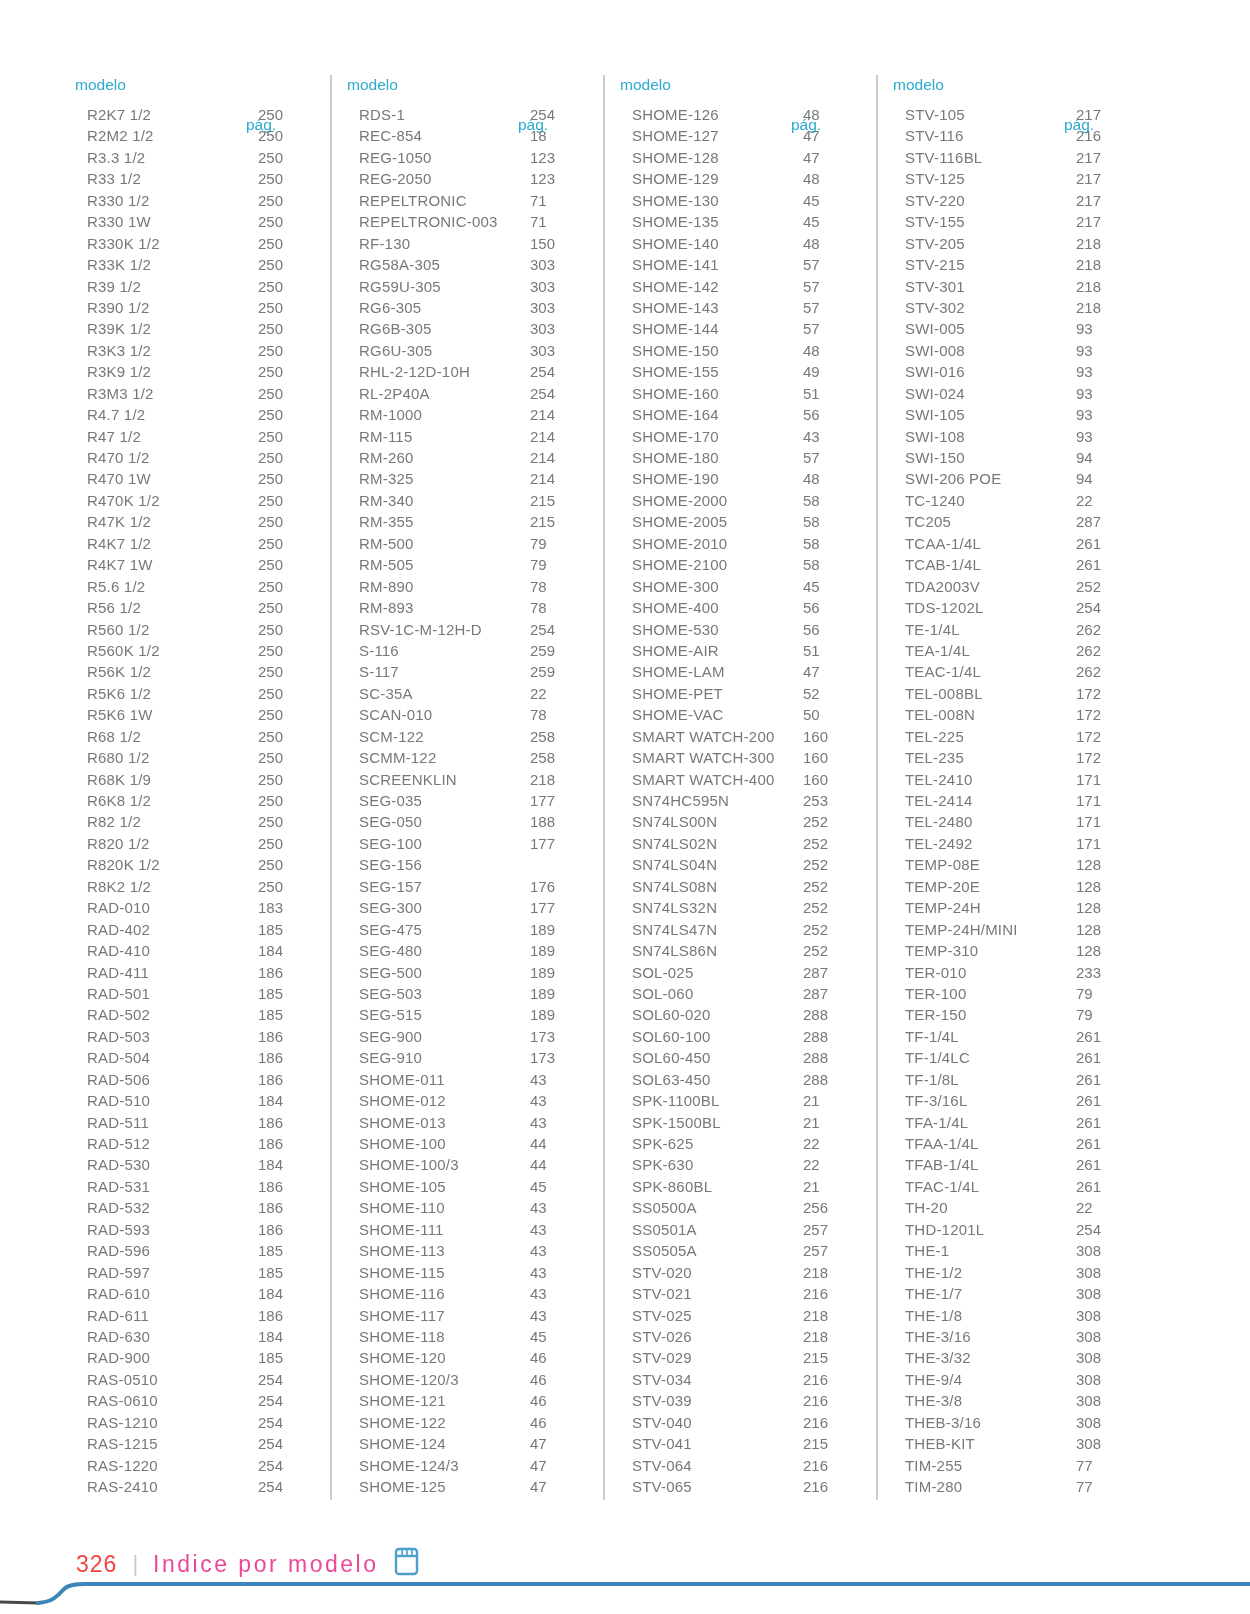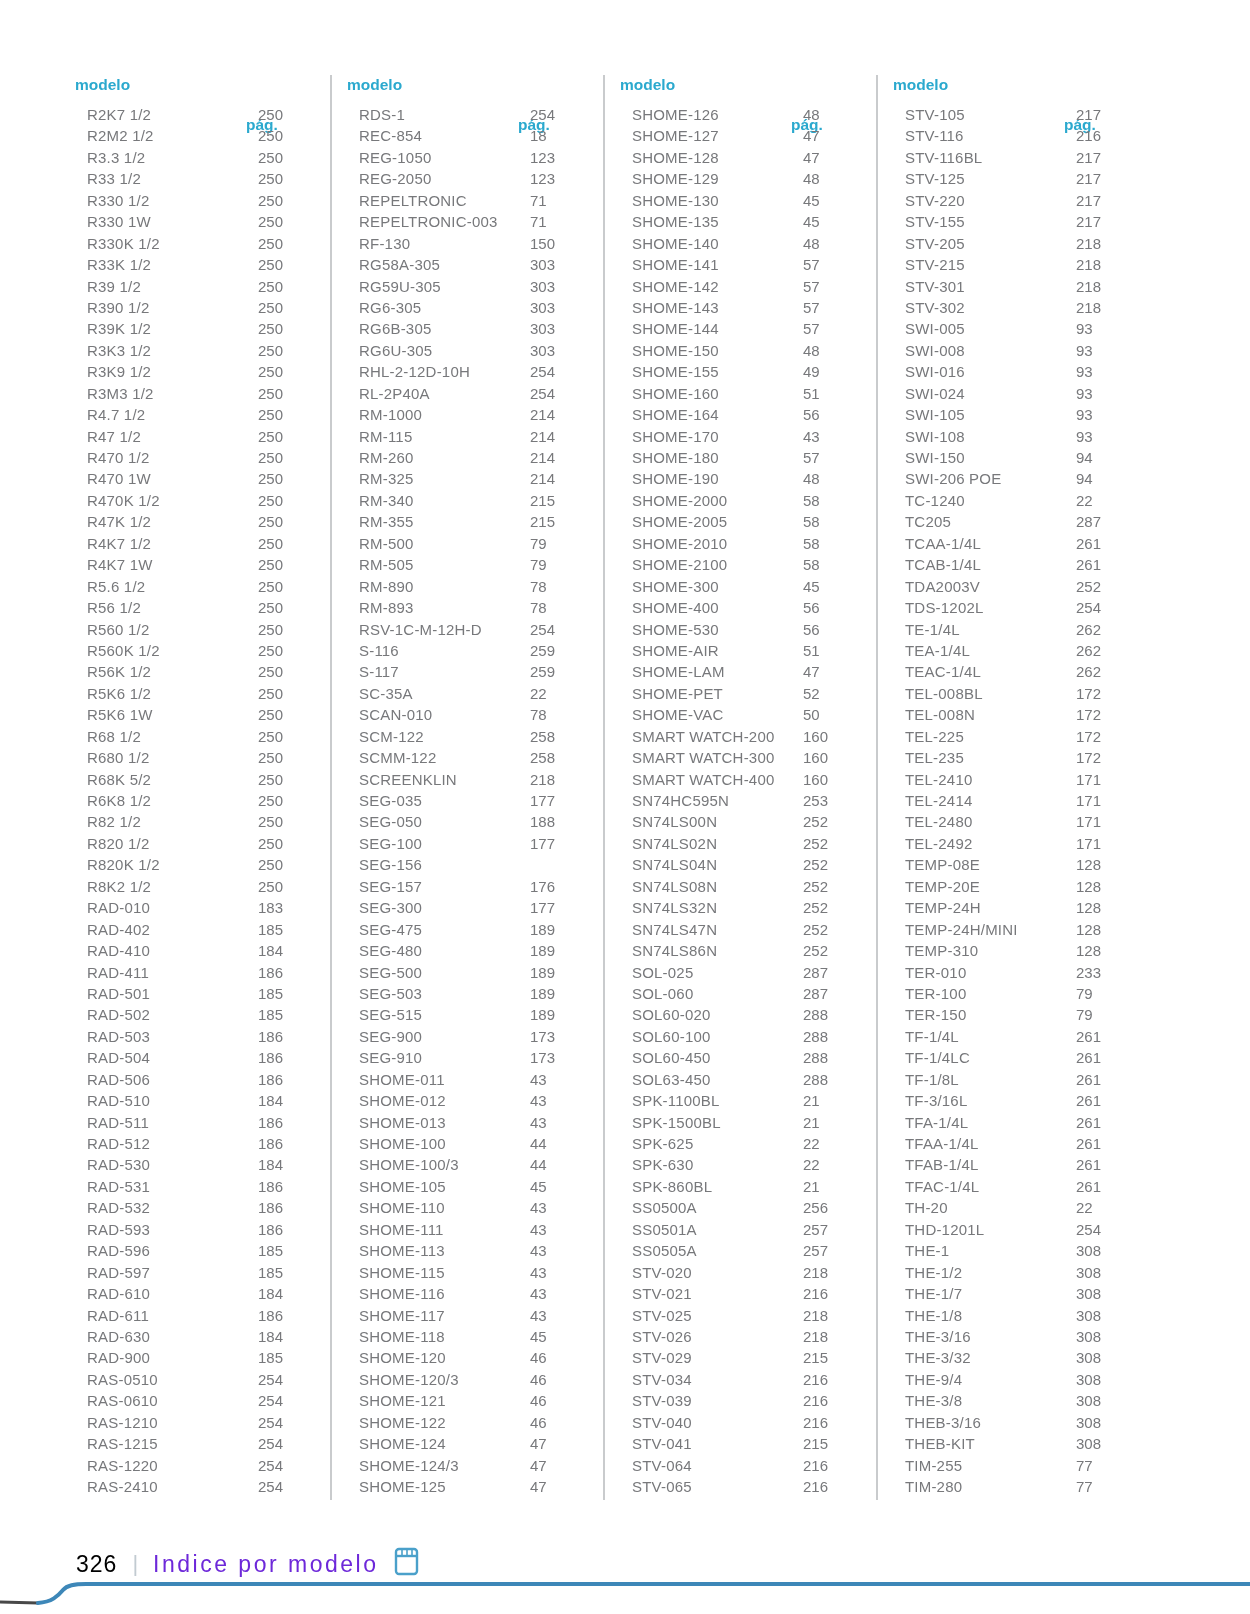--- a/index.html
+++ b/index.html
@@ -12,35 +12,35 @@
   .index-grid{
     position:absolute;left:75px;top:75px;
     width:1074px;height:1425px;
     display:grid;
     grid-template-columns:255px 273px 273px 273px;
   }
   .index-col{min-width:0;}
   .index-col.bordered{border-left:2px solid #c9cbcd;padding-left:15px;}
   .col-header{
     display:flex;height:20px;margin-bottom:9px;
-    color:#2ba9ce;font-weight:bold;font-size:15.5px;line-height:20px;
+    color:#2ba9ce;font-weight:normal;font-size:15.5px;line-height:20px;
   }
   .col-header .h-model{width:171px;flex:none;}
   .col-header .h-page{flex:none;margin-top:40px;}
   .rows{display:block;margin-left:12px;}
   .index-row{display:flex;height:21.45px;font-size:15px;line-height:21.45px;color:#77787b;}
   .index-row .model-cell{width:171px;flex:none;white-space:nowrap;letter-spacing:.2px;}
   .index-row .page-cell{flex:none;white-space:nowrap;}
   .footer{
     position:absolute;left:76px;top:1549px;height:30px;
     display:flex;align-items:center;font-size:23px;
   }
-  .footer .page-number{color:#000000;letter-spacing:1px;}
+  .footer .page-number{color:#ef4444;letter-spacing:1px;}
   .footer .separator{color:#c2cbd1;margin:0 15px;font-size:22px;}
-  .footer .footer-title{color:#6d28d9;letter-spacing:2.5px;}
+  .footer .footer-title{color:#ec4899;letter-spacing:2.5px;}
   .footer .notebook-icon{margin-left:16px;display:inline-block;}
   .bottom-swoosh{position:absolute;left:0;top:1580px;width:1250px;height:34px;}
 </style>
 </head>
 <body>
 
 <div class="index-grid">
   <div class="index-col">
     <div class="col-header">
       <span class="h-model">modelo</span>
@@ -165,21 +165,21 @@
         </div>
         <div class="index-row">
           <span class="model-cell">R68 1/2</span>
           <span class="page-cell">250</span>
         </div>
         <div class="index-row">
           <span class="model-cell">R680 1/2</span>
           <span class="page-cell">250</span>
         </div>
         <div class="index-row">
-          <span class="model-cell">R68K 5/2</span>
+          <span class="model-cell">R68K 1/9</span>
           <span class="page-cell">250</span>
         </div>
         <div class="index-row">
           <span class="model-cell">R6K8 1/2</span>
           <span class="page-cell">250</span>
         </div>
         <div class="index-row">
           <span class="model-cell">R82 1/2</span>
           <span class="page-cell">250</span>
         </div>

